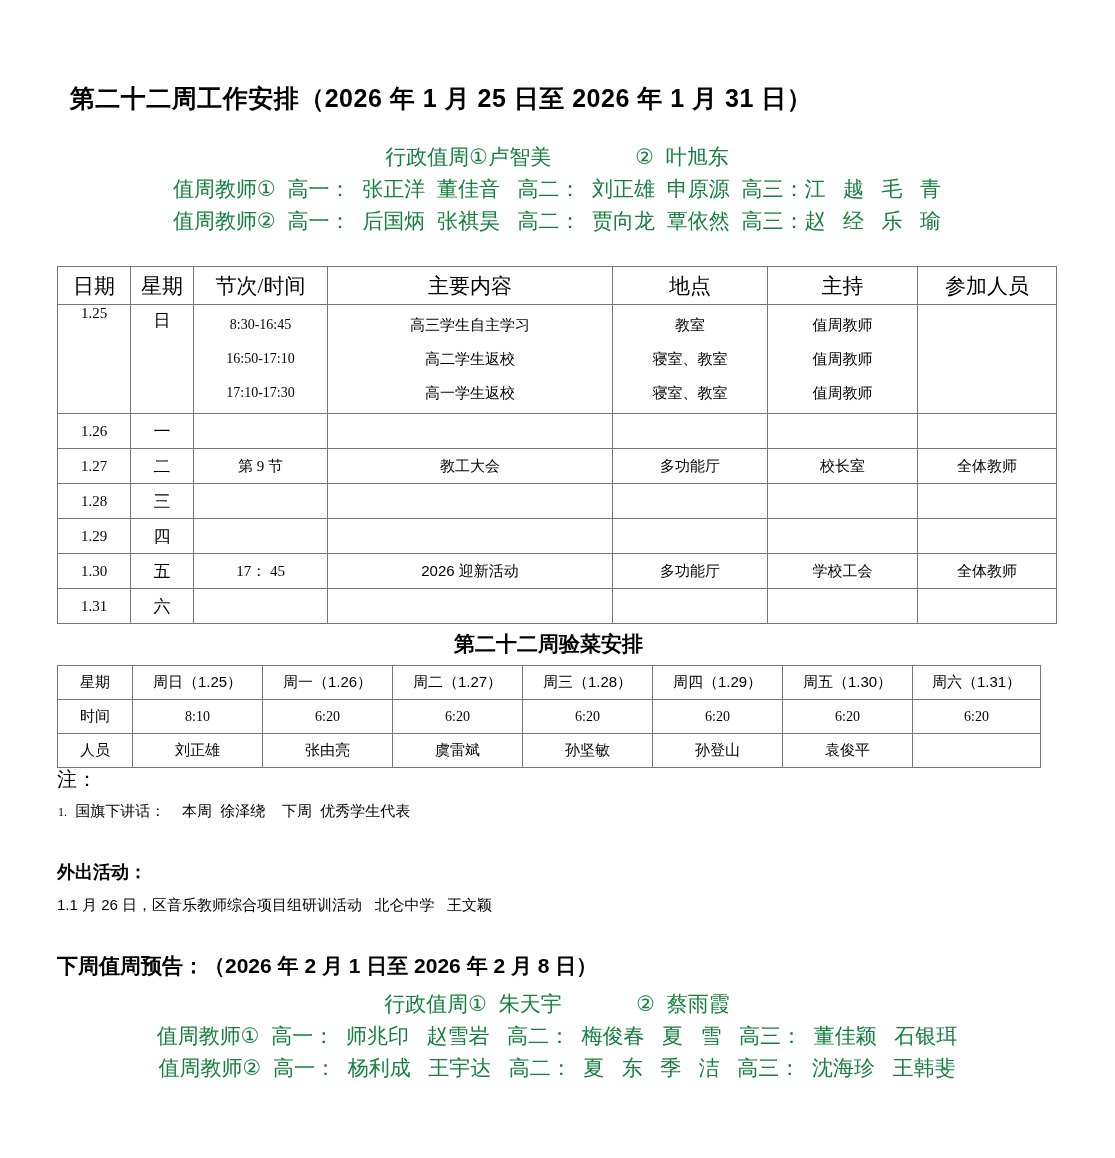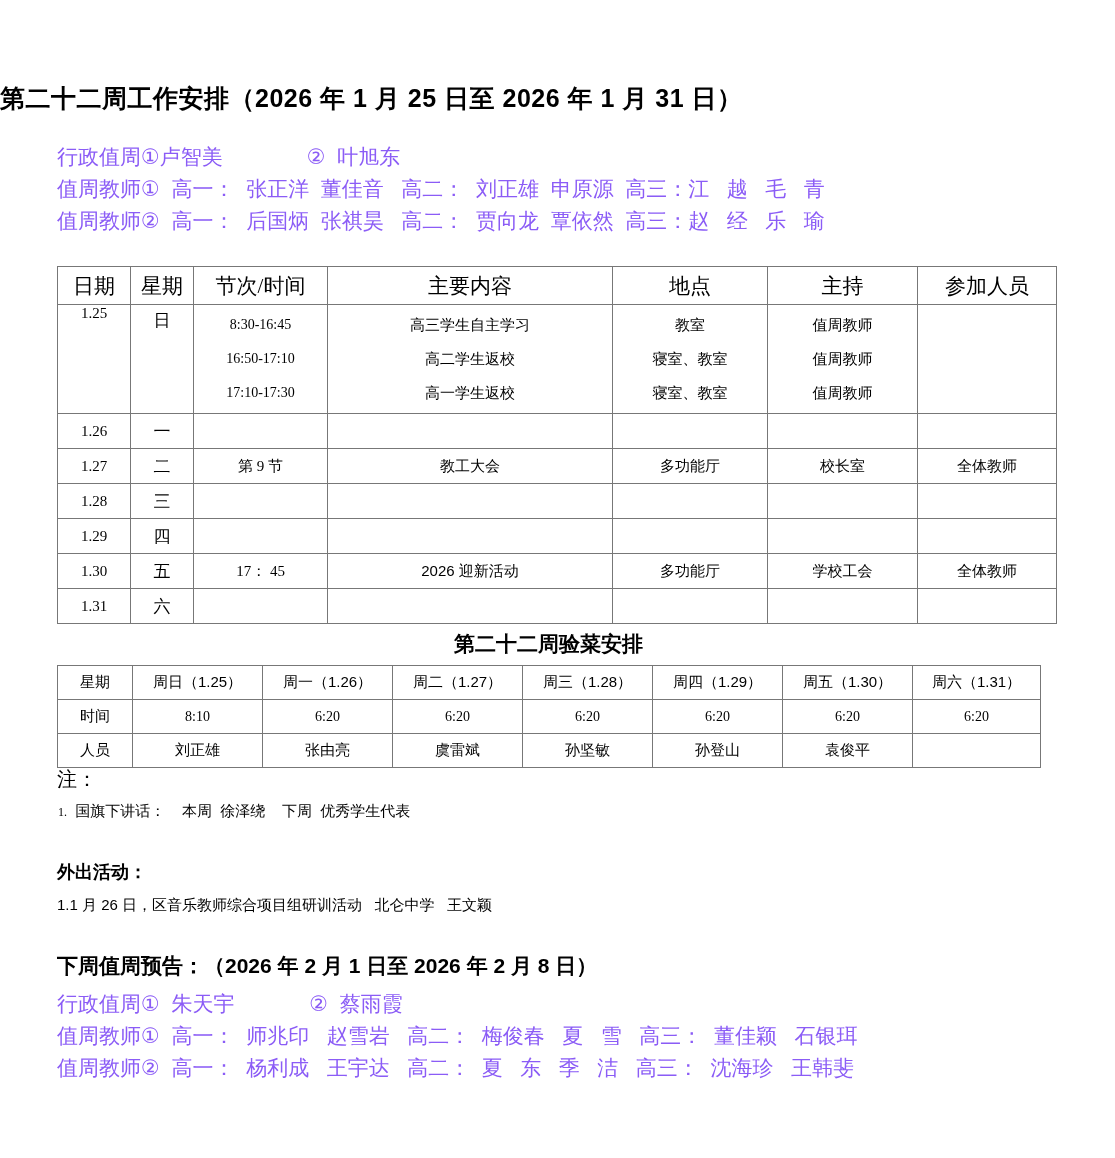--- a/index.html
+++ b/index.html
@@ -23,41 +23,42 @@
     box-sizing: border-box;
     padding: 0;
   }
 
   
   .doc-title {
     position: absolute;
     top: 82px;
     left: 0;
     width: 882px;
-    text-align: left;
+    text-align: center;
     font-family: "Liberation Sans", "DejaVu Sans", sans-serif;
     font-weight: bold;
     font-size: 25px;
     letter-spacing: 0.5px;
     white-space: nowrap;
   }
 
   
   .duty-block {
     position: absolute;
     top: 141px;
     left: 57px;
     width: 1000px;
   }
   .duty-line {
     font-family: "Liberation Sans", "DejaVu Sans", sans-serif;
     font-size: 21px;
     line-height: 32px;
     white-space: pre;
-    color: #8b5cf6;
+    color: #15803d;
+    text-align: center;
   }
 
   
   table.grid {
     border-collapse: collapse;
     table-layout: fixed;
     border: 1px solid #555;
   }
   table.grid th,
   table.grid td {

